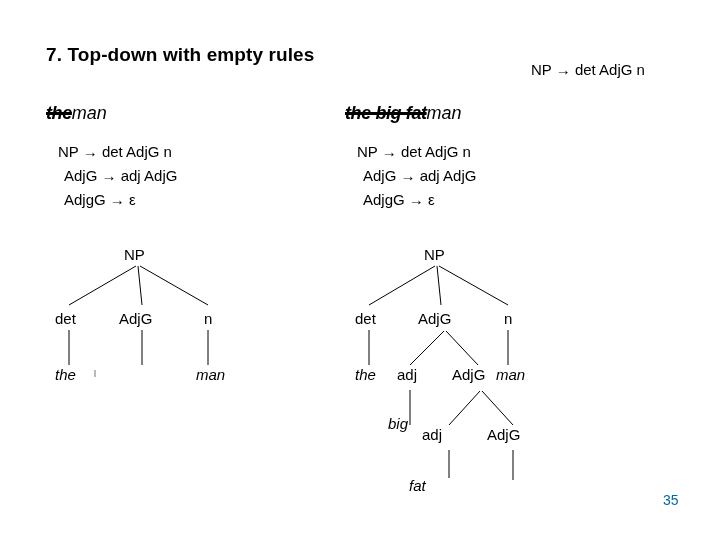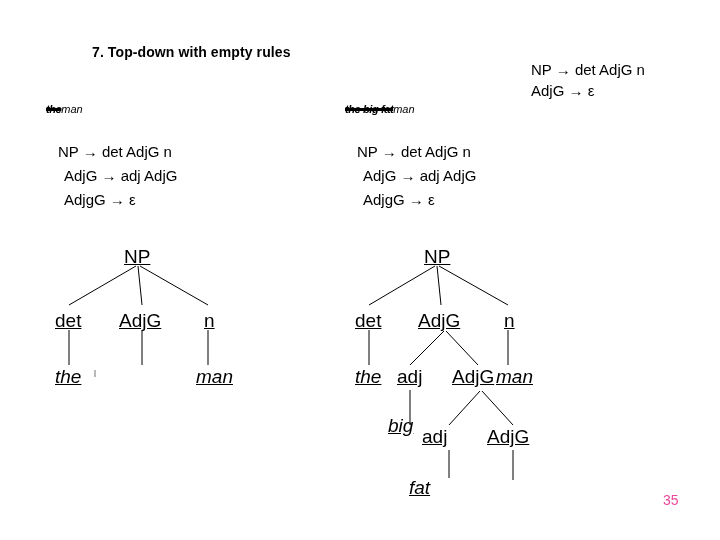--- a/index.html
+++ b/index.html
@@ -15,30 +15,29 @@
     overflow: hidden;
     font-family: "Liberation Sans", sans-serif;
     color: #000000;
   }
   .abs { position: absolute; }
 
   
   #slide-title {
     left: 46px;
     top: 44px;
-    font-size: 14px;
+    font-size: 19px;
     font-weight: bold;
     letter-spacing: 0.1px;
     white-space: nowrap;
-    margin-left: 46px;
   }
 
   
   .phrase {
-    font-size: 11px;
+    font-size: 18px;
     font-style: italic;
     white-space: nowrap;
     line-height: 1;
   }
   .phrase .struck {
     text-decoration: line-through;
     text-decoration-thickness: 2.5px;
     font-weight: bold;
     font-style: italic;
     letter-spacing: -0.4px;
@@ -55,24 +54,23 @@
   .rules .rline:last-child { margin-bottom: 0; }
   .rules.indent .rline:nth-child(2),
   .rules.indent .rline:nth-child(3) { padding-left: 6px; }
 
   #rules-topright { left: 531px; top: 62px; line-height: 1.0; }
   #rules-topright .rline { margin-bottom: 6px; }
 
   
   .node {
     position: absolute;
-    font-size: 19px;
+    font-size: 15px;
     white-space: nowrap;
     line-height: 1;
-    text-decoration: underline;
   }
   .node.italic { font-style: italic; }
 
   svg.edges {
     position: absolute;
     left: 0;
     top: 0;
     width: 720px;
     height: 540px;
     pointer-events: none;
@@ -86,33 +84,32 @@
     width: 2px;
     height: 7px;
     background: #b9b9b9;
   }
 
   
   #page-number {
     left: 663px;
     top: 492px;
     font-size: 14px;
-    color: #ec4899;
+    color: #0369a1;
   }
 </style>
 </head>
 <body>
 
 <div id="slide">
 
   <div class="abs" id="slide-title">7. Top-down with empty rules</div>
 
   <div class="abs rules" id="rules-topright">
     <div class="rline">NP → det AdjG n</div>
-    <div class="rline">AdjG → ε</div>
   </div>
 
   <div class="abs phrase" style="left:46px; top:104px;">
     <span class="struck">the</span><span class="kept">man</span>
   </div>
 
   <div class="abs rules indent" style="left:58px; top:144px;">
     <div class="rline">NP → det AdjG n</div>
     <div class="rline">AdjG → adj AdjG</div>
     <div class="rline">AdjgG → ε</div>

